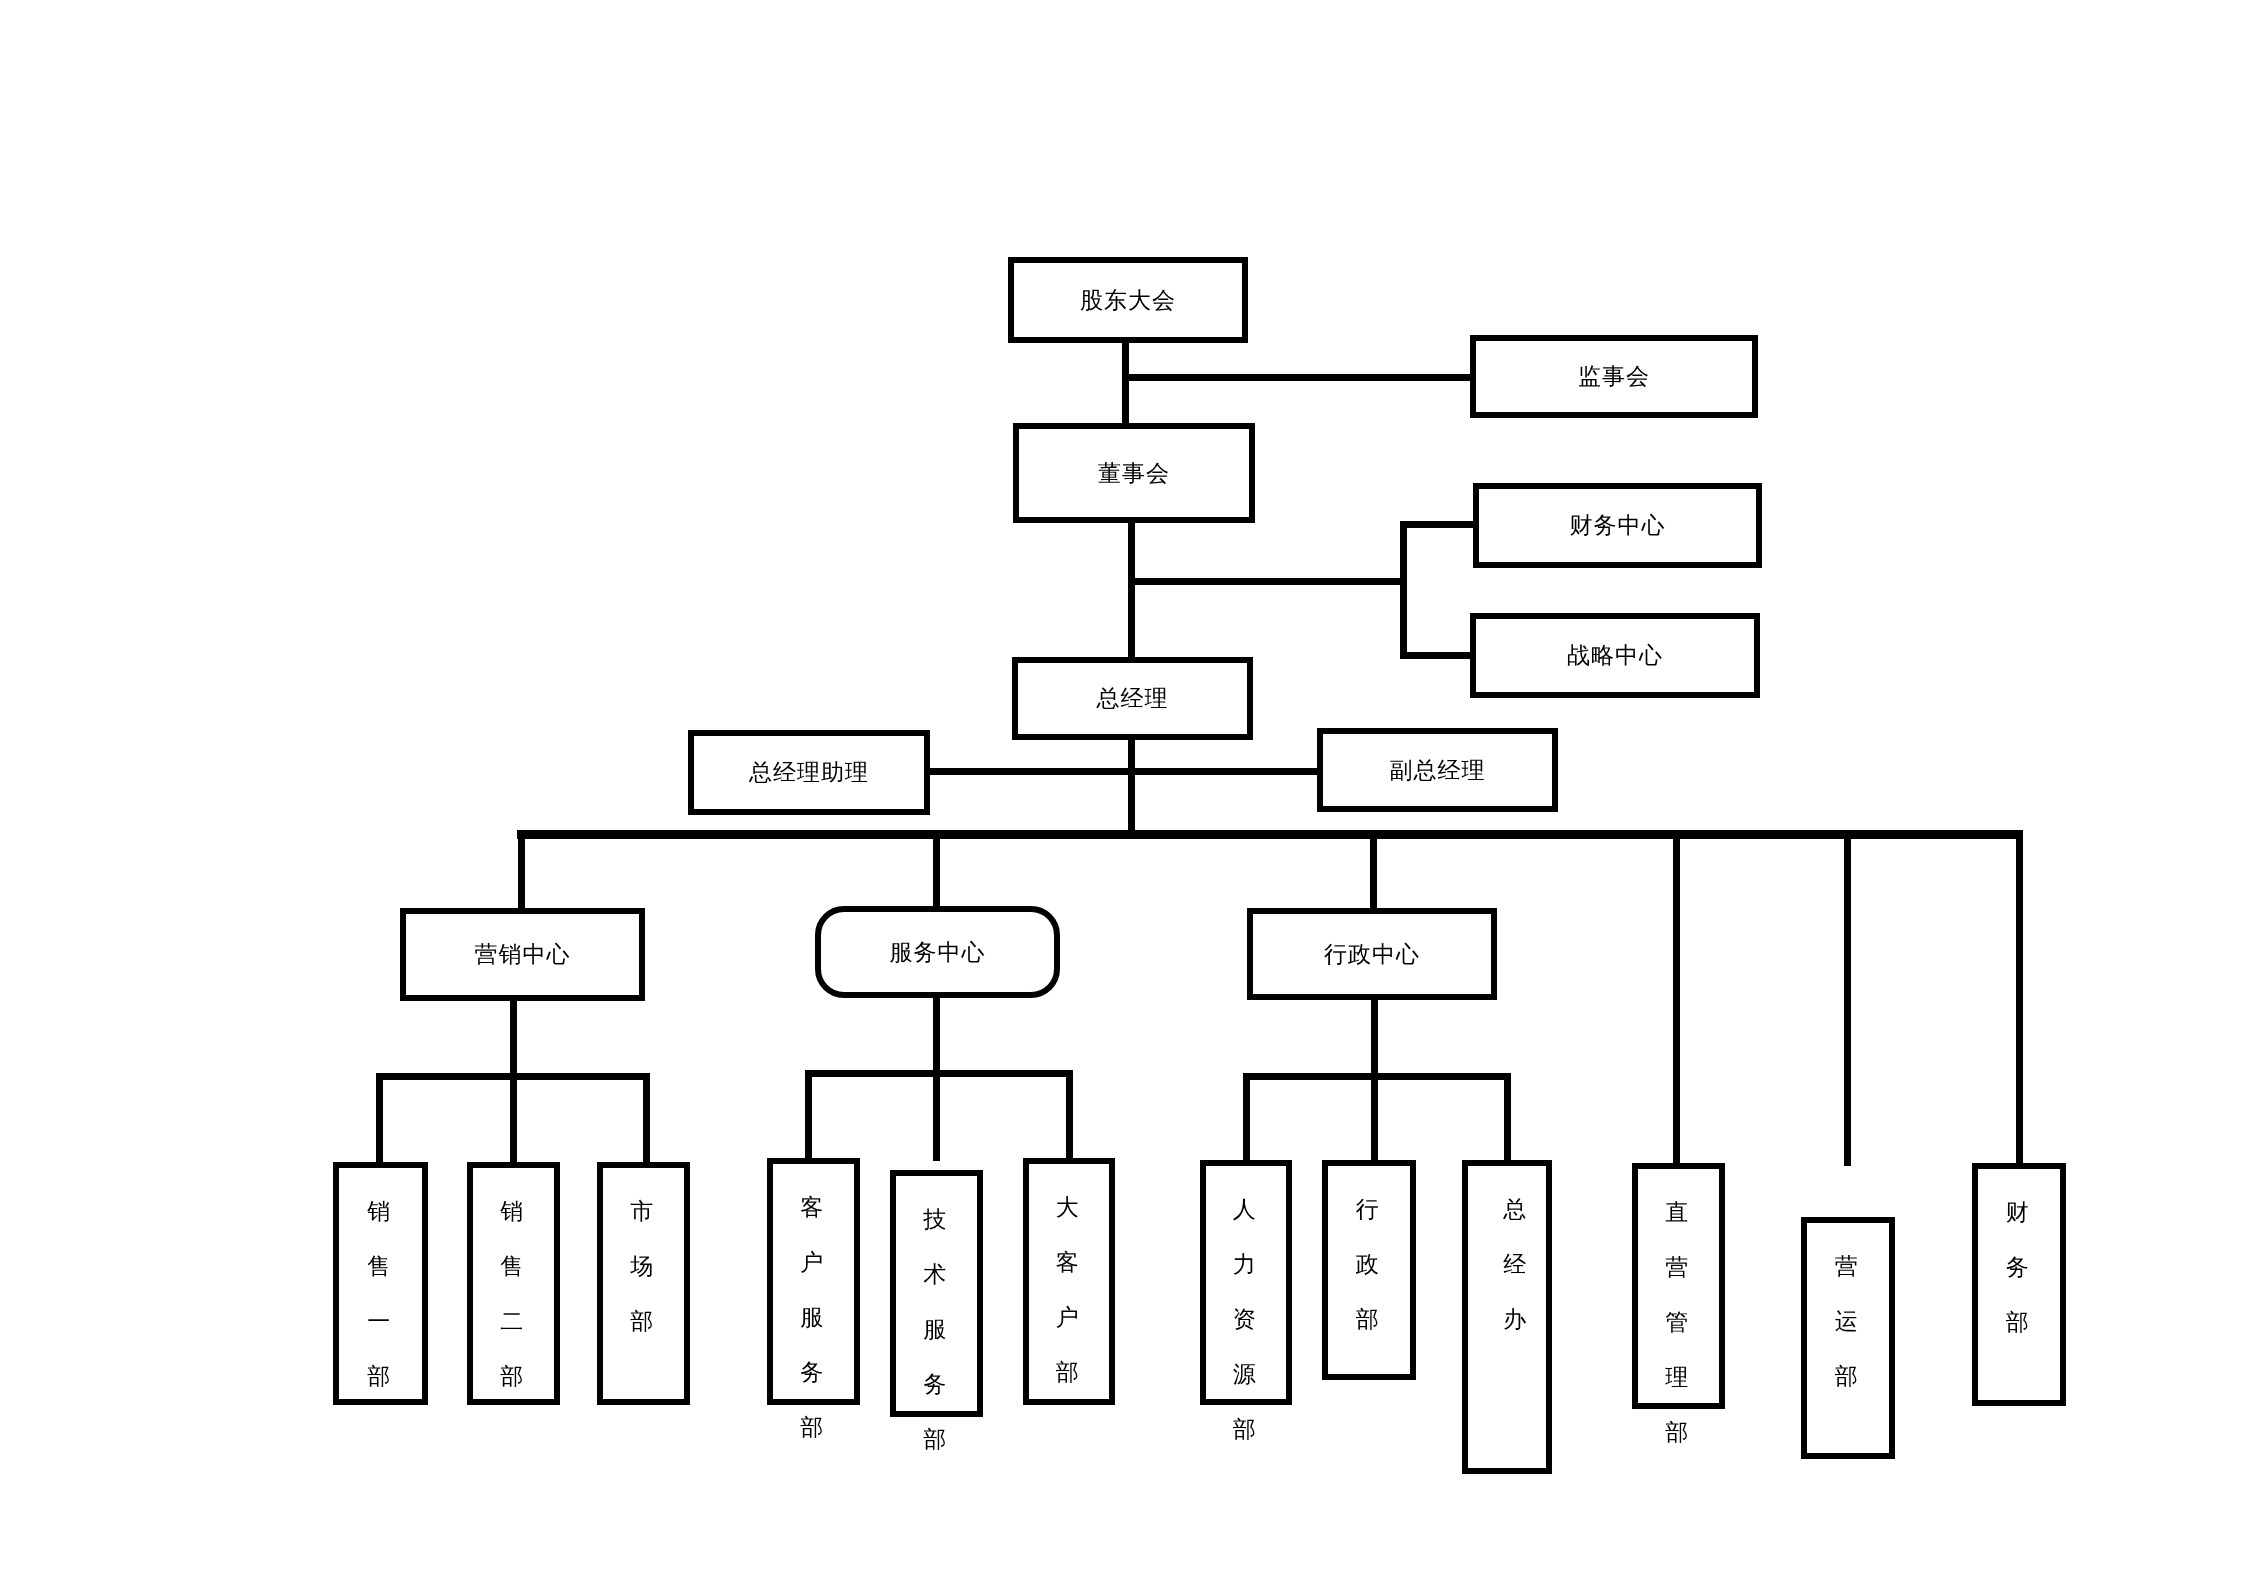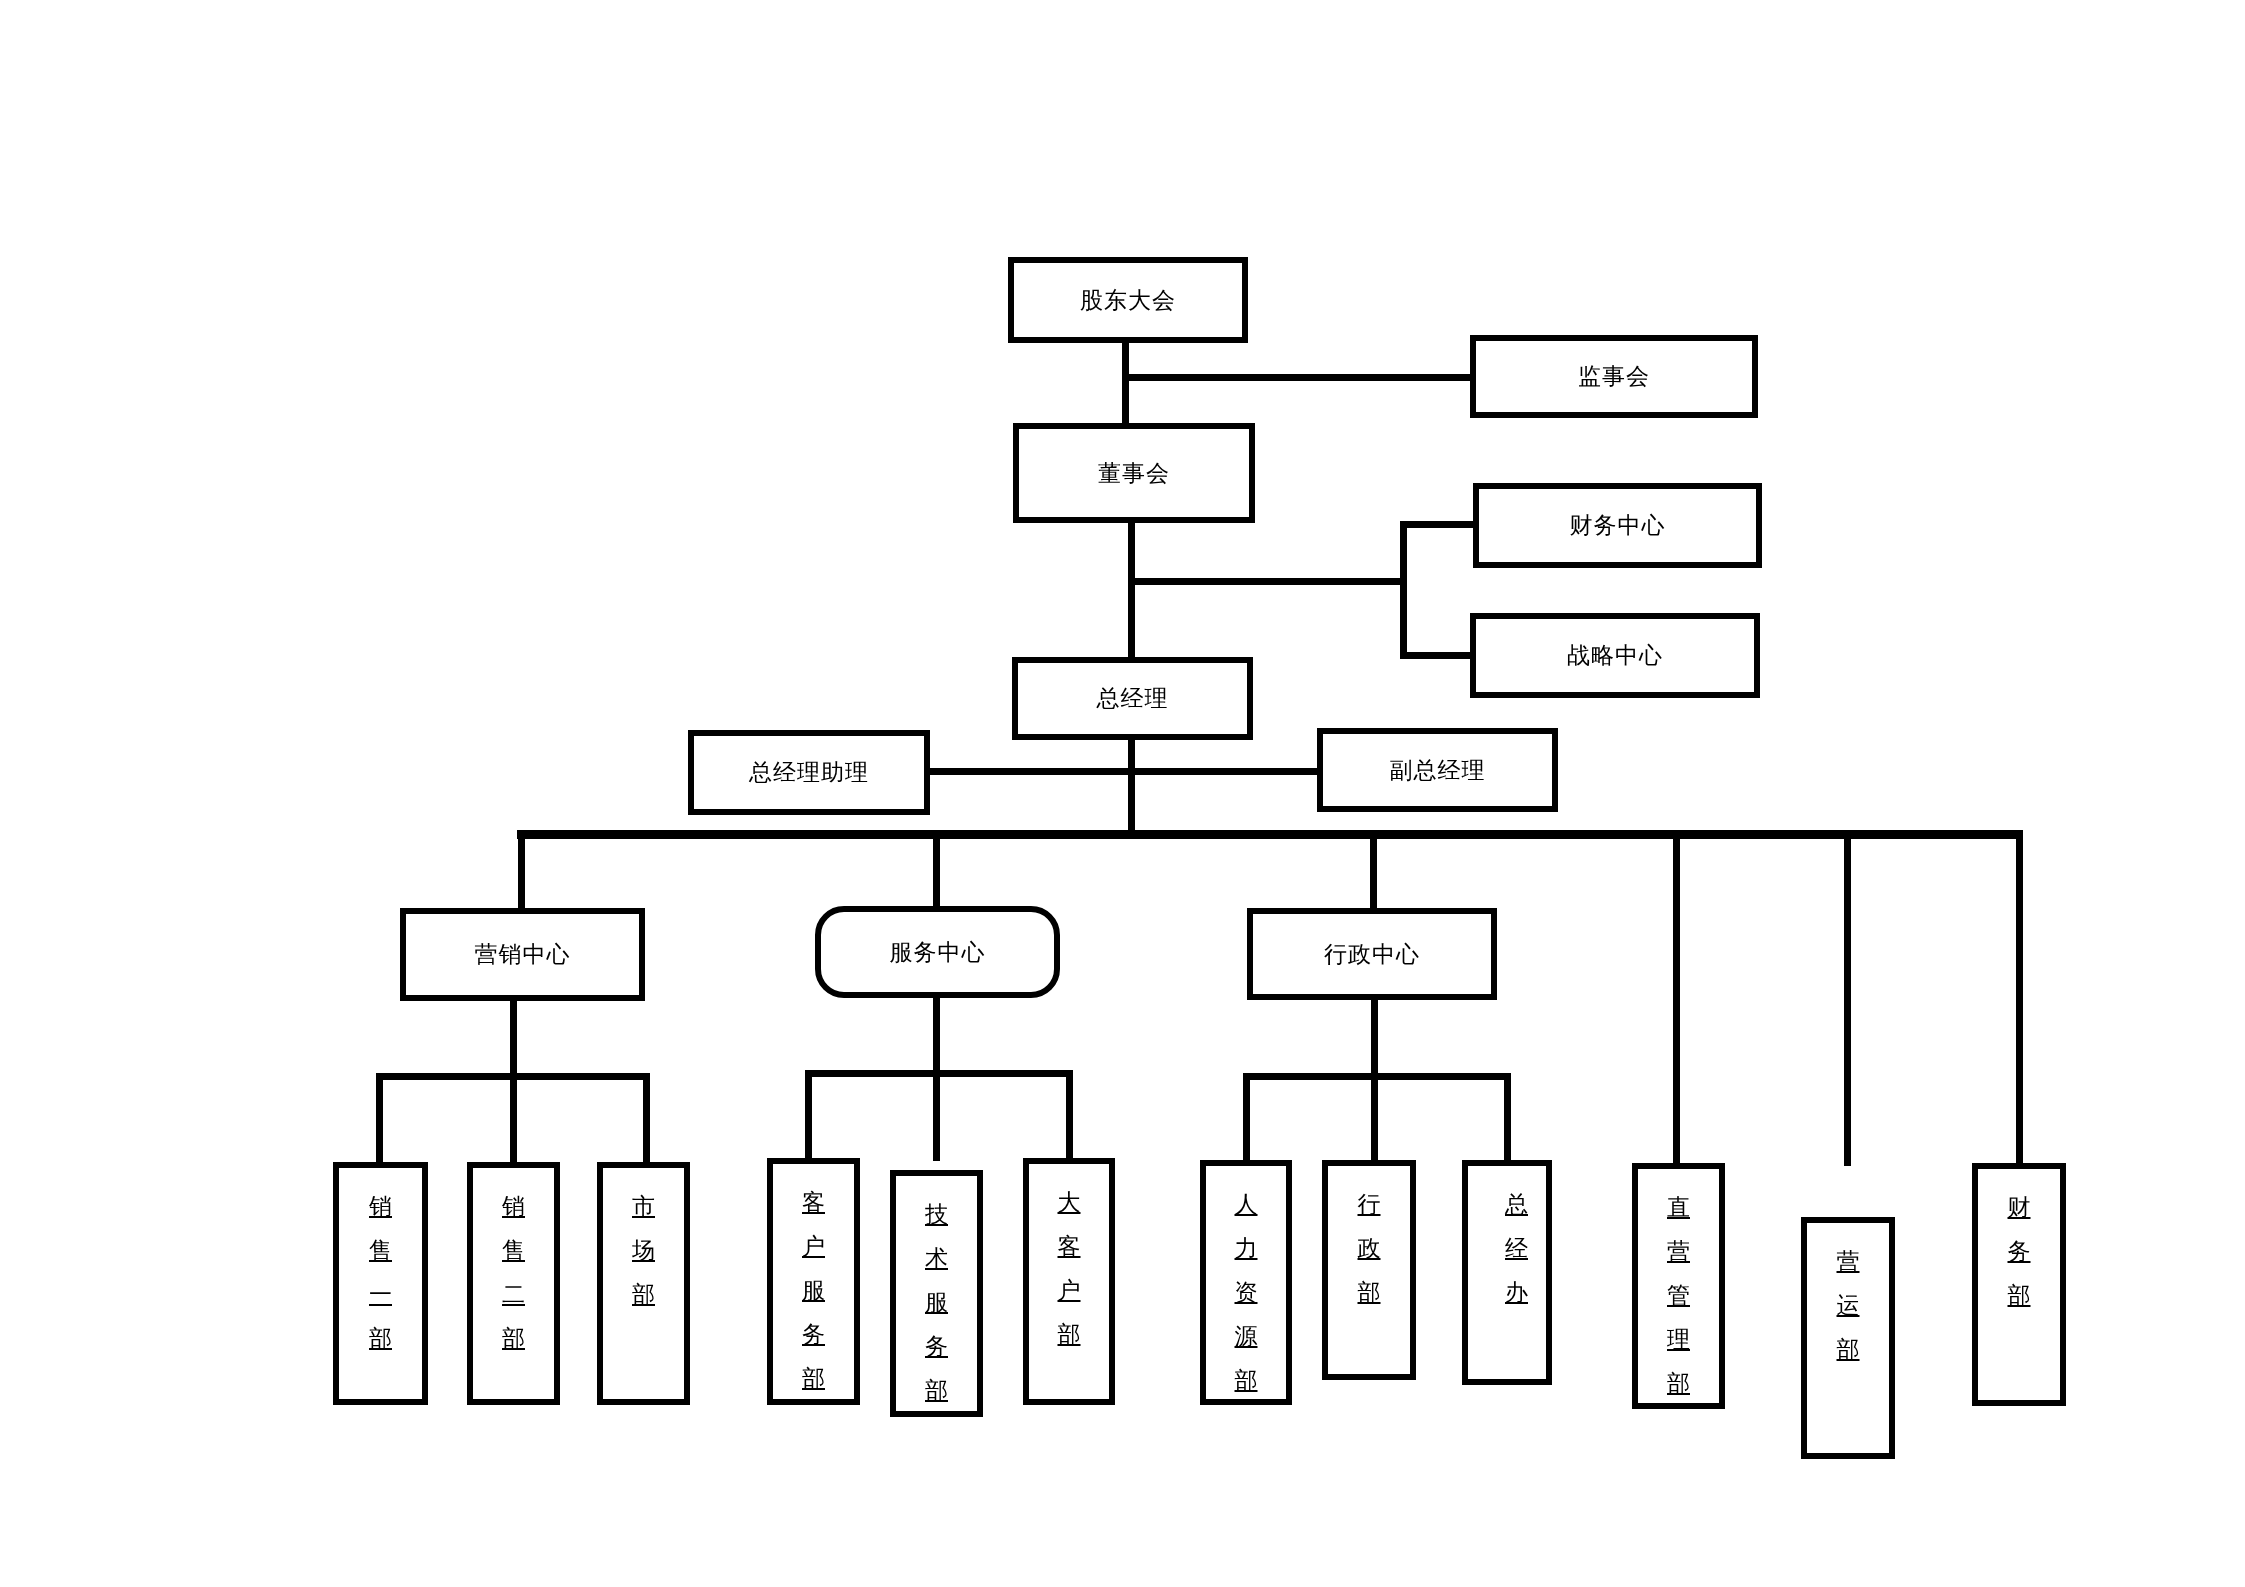--- a/index.html
+++ b/index.html
@@ -31,24 +31,23 @@
     z-index:2;
     text-align:center;
   }
   .box .label{display:block;white-space:nowrap;}
   .box.vertical{align-items:flex-start;}
   .box.vertical .label{
     width:1.15em;
     margin:16px auto 0 auto;
     word-break:break-all;
     white-space:normal;
-    line-height:44px;
+    line-height:55px;
     letter-spacing:0;
-    text-align:center;
-    text-decoration:underline;
+    text-align:left;
   }
 </style>
 </head>
 <body>
 
 <div id="canvas">
 
   <div class="line" style="left:1122px;top:341px;width:7px;height:84px;"></div>
   <div class="line" style="left:1122px;top:374px;width:348px;height:7px;"></div>
   <div class="line" style="left:1128px;top:505px;width:7px;height:154px;"></div>
@@ -132,21 +131,21 @@
   </div>
   <div class="box vertical" style="left:1023px;top:1158px;width:92px;height:247px;">
     <span class="label">大客户部</span>
   </div>
   <div class="box vertical" style="left:1200px;top:1160px;width:92px;height:245px;">
     <span class="label">人力资源部</span>
   </div>
   <div class="box vertical" style="left:1322px;top:1160px;width:94px;height:220px;">
     <span class="label">行政部</span>
   </div>
-  <div class="box vertical" style="left:1462px;top:1160px;width:90px;height:225px;padding-left:19px;">
+  <div class="box vertical" style="left:1462px;top:1160px;width:90px;height:314px;padding-left:19px;">
     <span class="label">总经办</span>
   </div>
   <div class="box vertical" style="left:1632px;top:1163px;width:93px;height:246px;">
     <span class="label">直营管理部</span>
   </div>
   <div class="box vertical" style="left:1801px;top:1217px;width:94px;height:242px;">
     <span class="label">营运部</span>
   </div>
   <div class="box vertical" style="left:1972px;top:1163px;width:94px;height:243px;">
     <span class="label">财务部</span>

